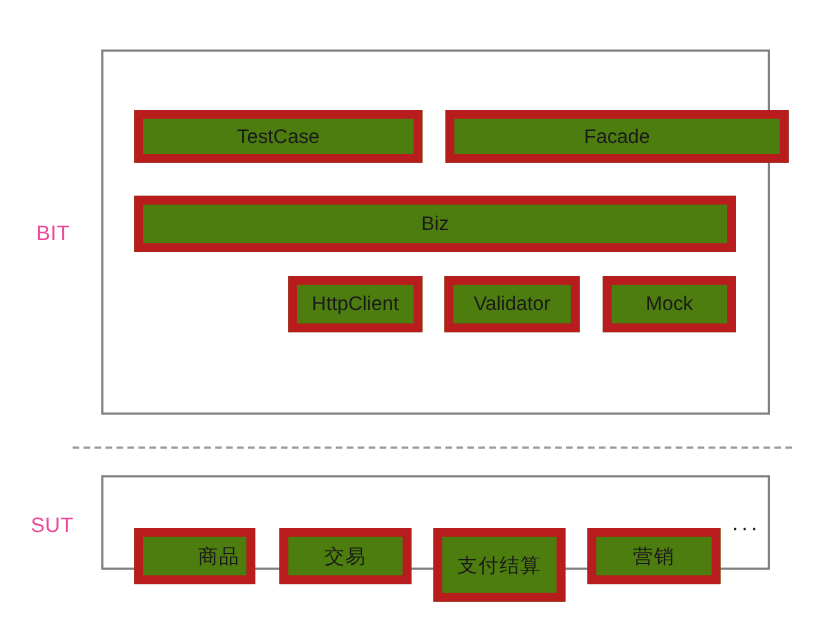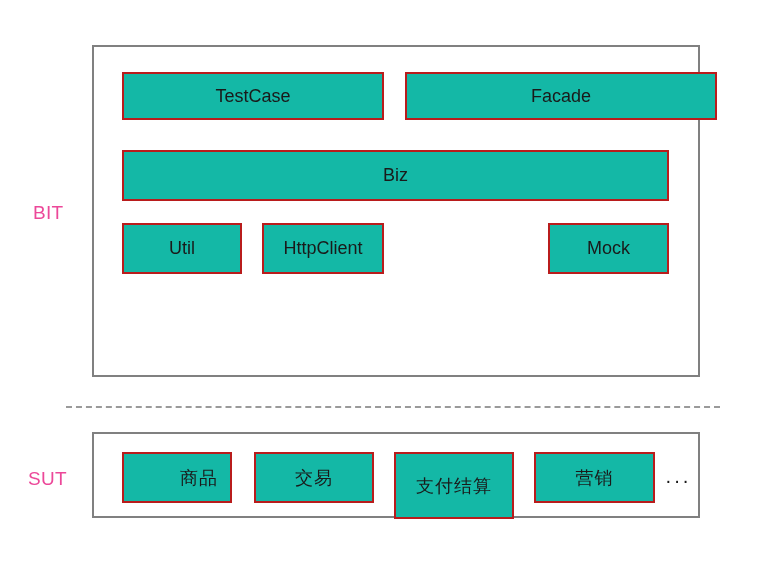--- a/index.html
+++ b/index.html
@@ -25,29 +25,30 @@
     white-space: nowrap;
   }
   .group-box {
     position: absolute;
     border: 2px solid #808080;
     background: #ffffff;
     box-sizing: border-box;
   }
   .node-box {
     position: absolute;
-    border: 2px solid #b91c1c;
-    background: #14b8a6;
+    border: 8px solid #b91c1c;
+    background: #4d7c0f;
     box-sizing: border-box;
     display: flex;
     align-items: center;
     justify-content: center;
     color: #1a1a1a;
     font-size: 18px;
     white-space: nowrap;
+    margin-top: 28px;
   }
   .node-box.cjk {
     font-family: "DejaVu Sans", "Liberation Sans", sans-serif;
     font-size: 18px;
     letter-spacing: 1px;
   }
   .divider {
     position: absolute;
     border-top: 2px dashed #9a9a9a;
     height: 0;
@@ -97,24 +98,24 @@
   <div class="side-label" id="bit-label">BIT</div>
 
   <div class="group-box" id="bit-group"></div>
 
   <div class="node-box" id="node-testcase">TestCase</div>
 
   <div class="node-box" id="node-facade">Facade</div>
 
   <div class="node-box" id="node-biz">Biz</div>
 
-  <div class="node-box" id="node-util">Util</div>
 
   <div class="node-box" id="node-httpclient">HttpClient</div>
 
+  <div class="node-box" id="node-validator">Validator</div>
 
   <div class="node-box" id="node-mock">Mock</div>
 
 
   <div class="divider" id="sut-divider"></div>
 
   <div class="side-label" id="sut-label">SUT</div>
 
   <div class="group-box" id="sut-group"></div>
 

